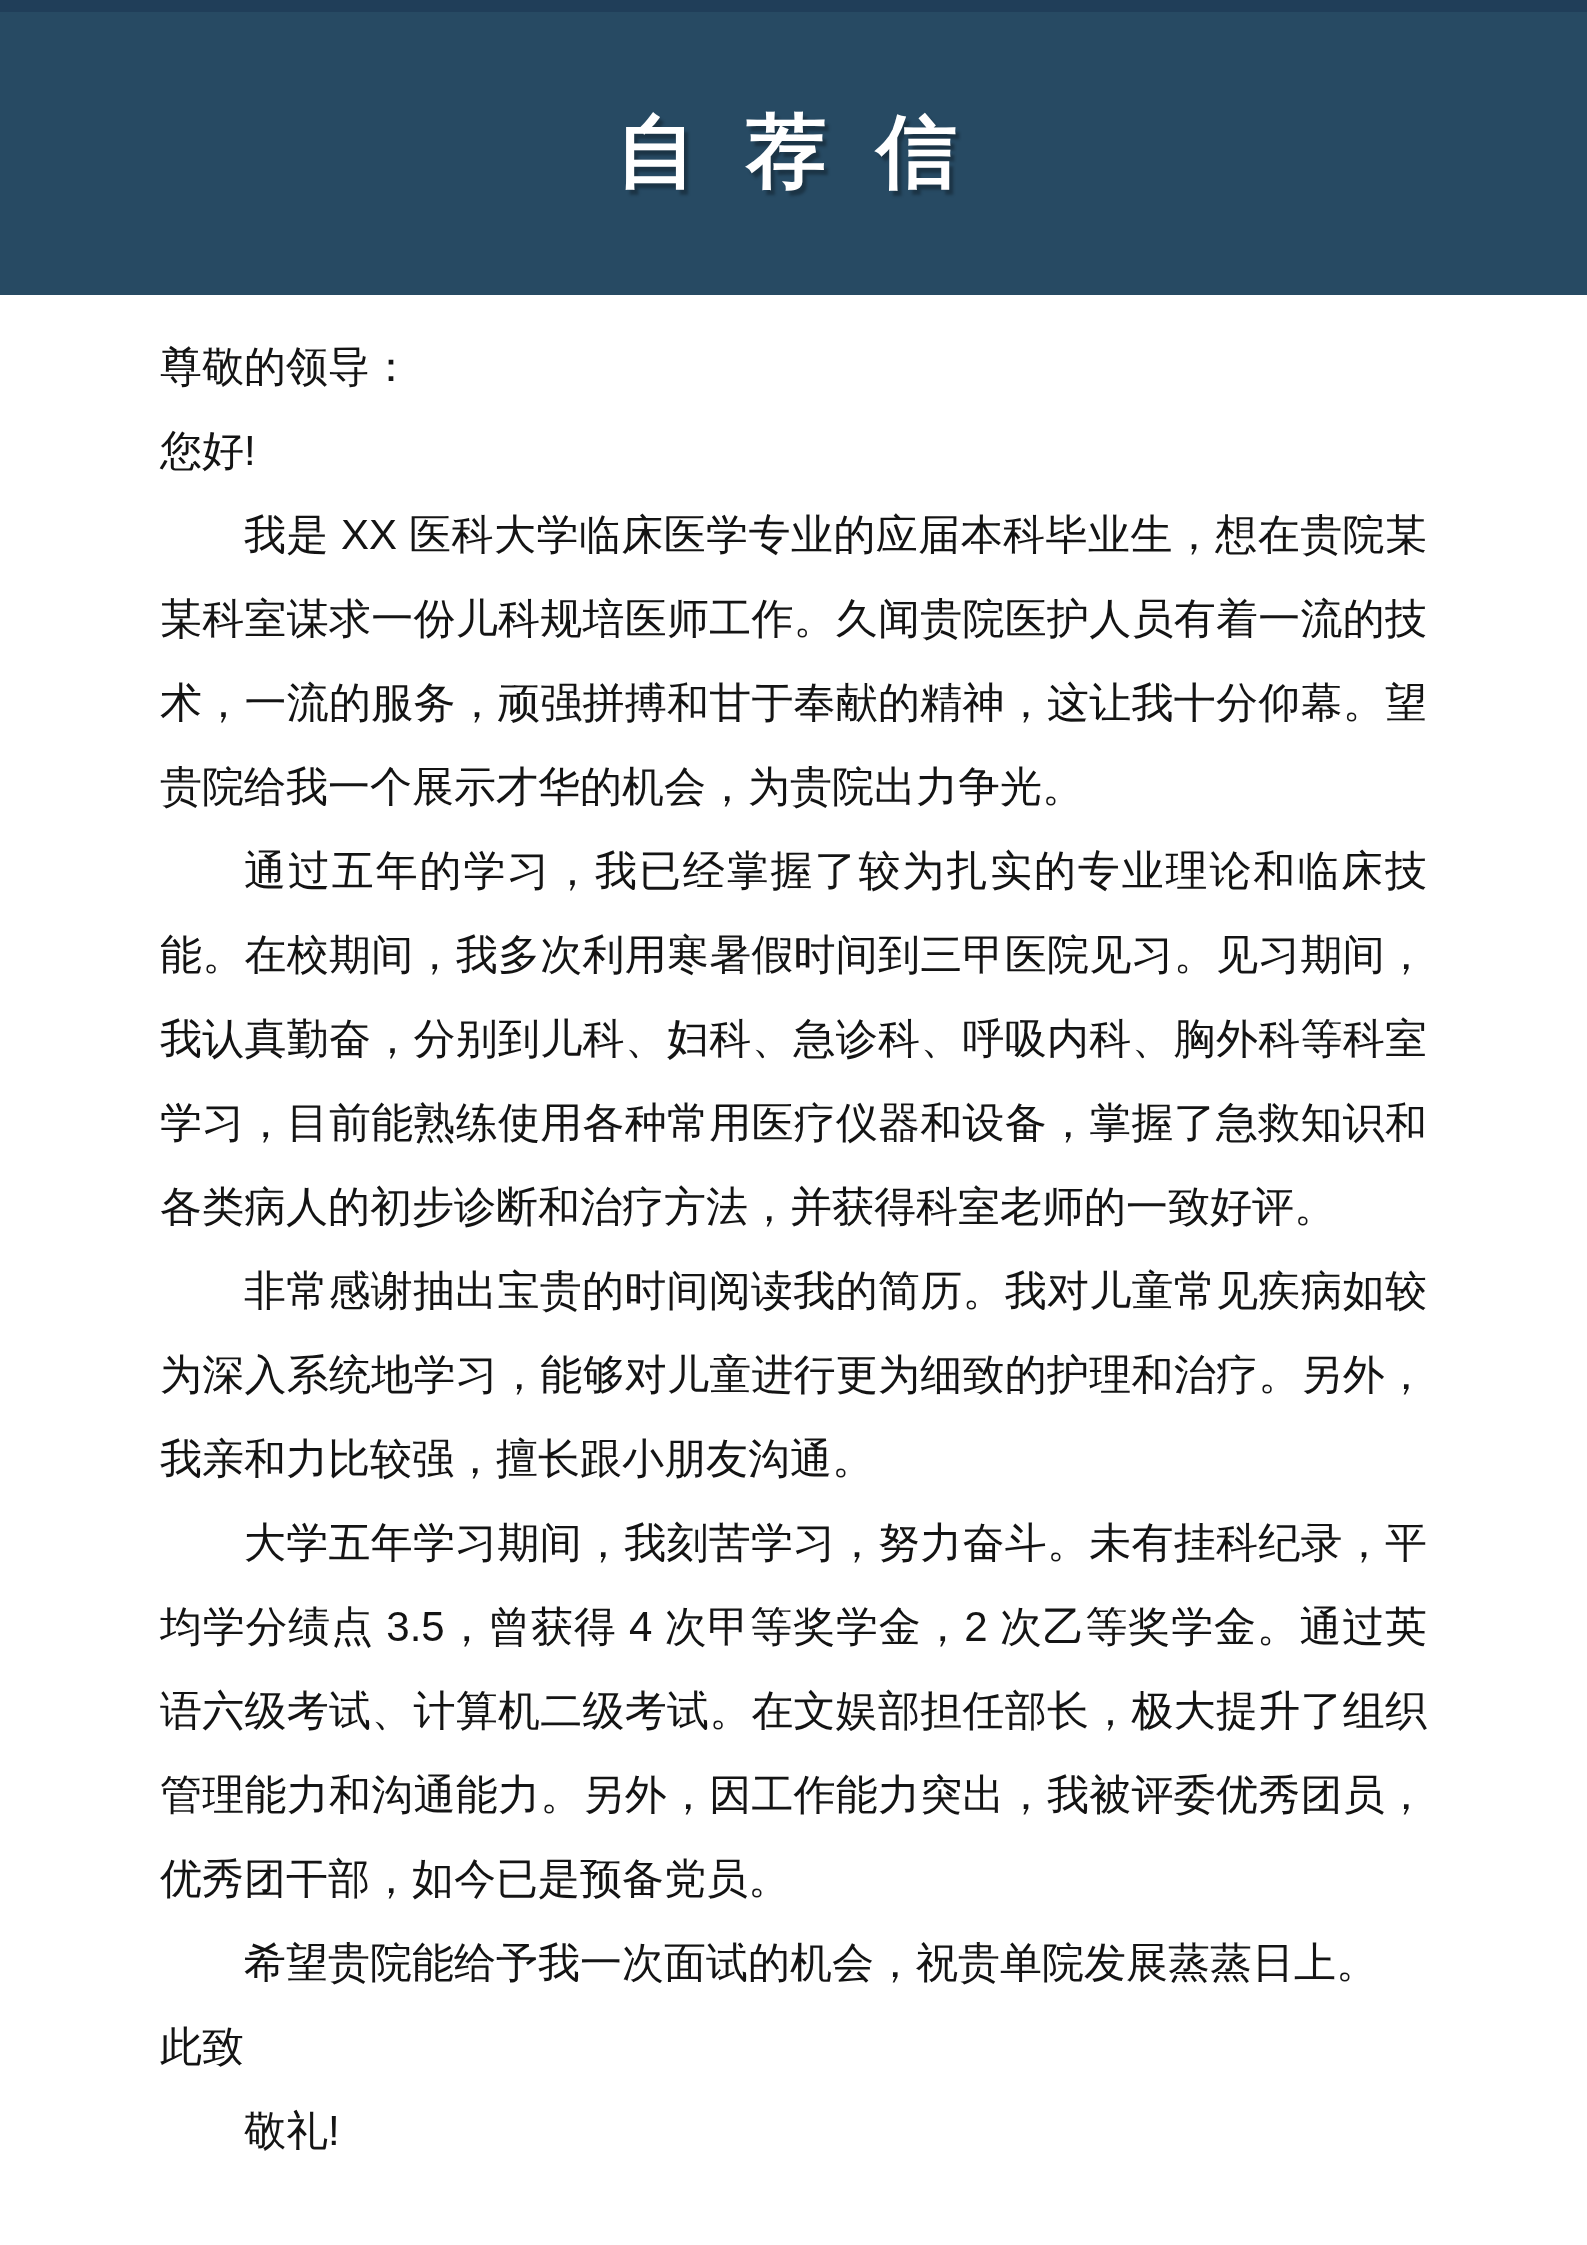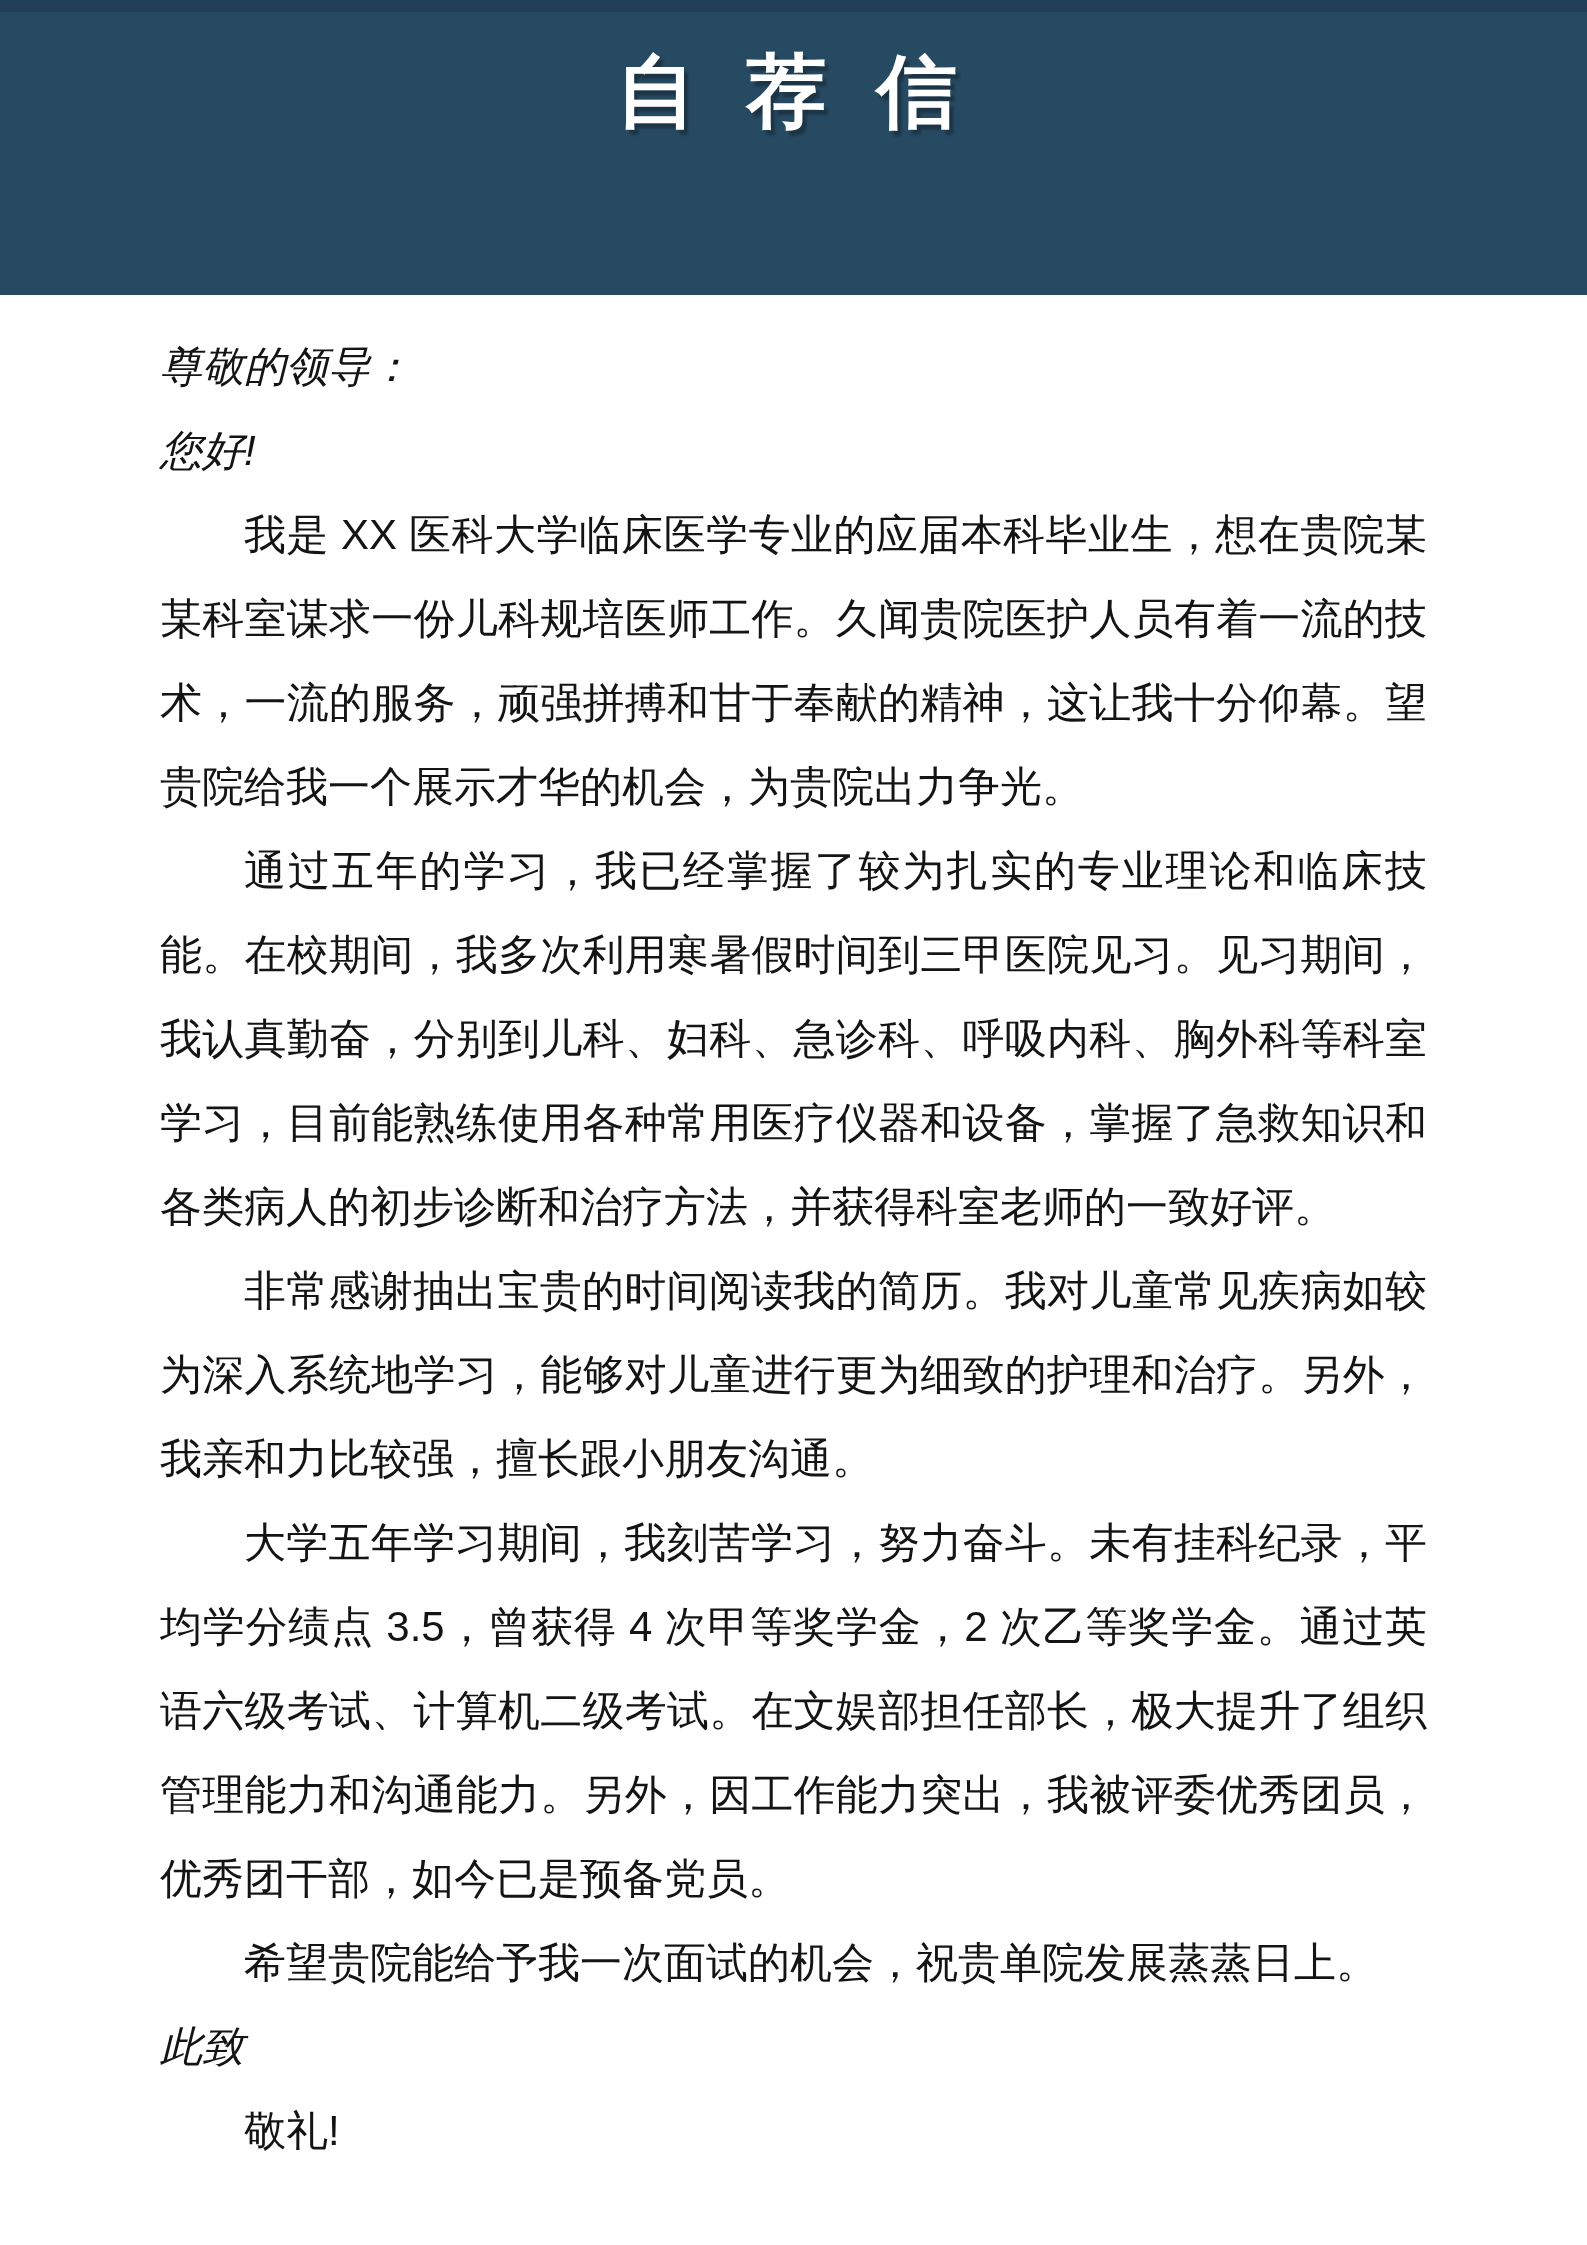--- a/index.html
+++ b/index.html
@@ -25,21 +25,21 @@
     content: "";
     position: absolute;
     top: 0;
     left: 0;
     width: 100%;
     height: 12px;
     background: #203e59;
   }
   .title {
     margin: 0;
-    padding-top: 48px;
+    padding-top: 108px;
     text-align: center;
     color: #ffffff;
     font-size: 80px;
     font-weight: bold;
     letter-spacing: 14px;
     line-height: 1.1;
     text-shadow: 4px 5px 3px rgba(0, 0, 0, 0.30);
   }
   .letter {
     margin-top: 30px;
@@ -48,21 +48,20 @@
     font-size: 42px;
     line-height: 84px;
     text-align: justify;
   }
   .letter p {
     margin: 0;
     text-indent: 2em;
   }
   .letter p.no-indent {
     text-indent: 0;
-    font-style: italic;
   }
 </style>
 </head>
 <body>
 
 <div class="page">
   <header class="banner" style="background: rgb(39, 74, 99);">
     <h1 class="title" style="color: rgb(255, 255, 255);">自 荐 信</h1>
   </header>
 

